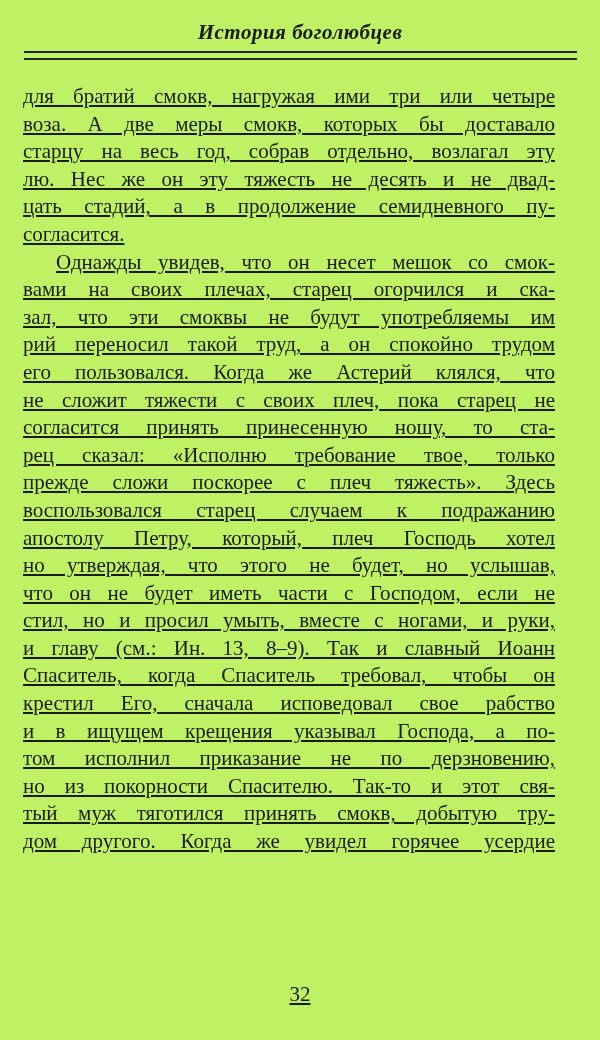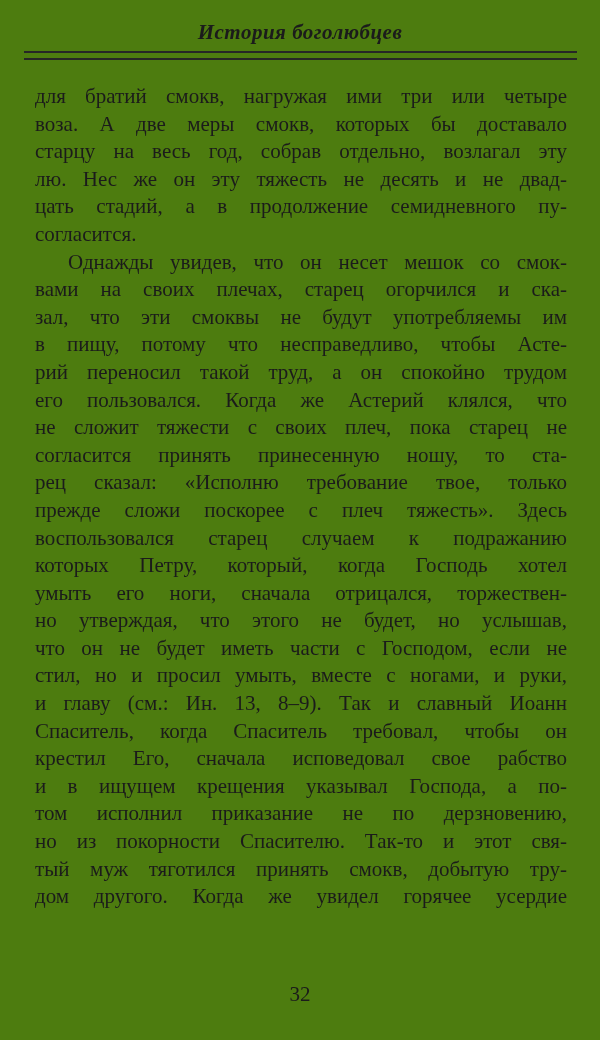--- a/index.html
+++ b/index.html
@@ -4,21 +4,21 @@
 <style>
   html, body {
     margin: 0;
     padding: 0;
     background: #ffffff;
   }
   .page {
     position: relative;
     width: 600px;
     height: 1040px;
-    background: #4d7c0f;
+    background: #bef264;
     font-family: "Liberation Serif", serif;
     color: #1b1b1b;
     overflow: hidden;
   }
   .running-head {
     position: absolute;
     top: 20px;
     left: 0;
     width: 100%;
     text-align: center;
@@ -33,22 +33,23 @@
     top: 51px;
     left: 24px;
     width: 553px;
     height: 5px;
     border-top: 2px solid #262626;
     border-bottom: 2px solid #262626;
   }
   .body-text {
     position: absolute;
     top: 83px;
-    left: 35px;
+    left: 23px;
     width: 532px;
+    text-decoration: underline;
   }
   .line {
     height: 27.6px;
     overflow: hidden;
     font-size: 21px;
     line-height: 27.6px;
     text-align: justify;
     text-align-last: justify;
     word-spacing: 0.5px;
   }
@@ -59,48 +60,47 @@
     text-align-last: left;
   }
   .page-number {
     position: absolute;
     top: 982px;
     left: 0;
     width: 100%;
     text-align: center;
     font-size: 21px;
     color: #1b1b1b;
+    text-decoration: underline;
   }
 </style>
 </head>
 <body>
 
 <div class="page">
   <div class="running-head">История боголюбцев</div>
   <div class="double-rule"></div>
   <div class="body-text">
       <div class="line">для братий смокв, нагружая ими три или четыре</div>
       <div class="line">воза. А две меры смокв, которых бы доставало</div>
       <div class="line">старцу на весь год, собрав отдельно, возлагал эту</div>
       <div class="line">лю. Нес же он эту тяжесть не десять и не двад-</div>
       <div class="line">цать стадий, а в продолжение семидневного пу-</div>
       <div class="line para-end">согласится.</div>
       <div class="line indent">Однажды увидев, что он несет мешок со смок-</div>
       <div class="line">вами на своих плечах, старец огорчился и ска-</div>
       <div class="line">зал, что эти смоквы не будут употребляемы им</div>
-      <div class="line">в пищу, потому что несправедливо, чтобы Асте-</div>
       <div class="line">рий переносил такой труд, а он спокойно трудом</div>
       <div class="line">его пользовался. Когда же Астерий клялся, что</div>
       <div class="line">не сложит тяжести с своих плеч, пока старец не</div>
       <div class="line">согласится принять принесенную ношу, то ста-</div>
       <div class="line">рец сказал: «Исполню требование твое, только</div>
       <div class="line">прежде сложи поскорее с плеч тяжесть». Здесь</div>
       <div class="line">воспользовался старец случаем к подражанию</div>
-      <div class="line">которых Петру, который, когда Господь хотел</div>
-      <div class="line">умыть его ноги, сначала отрицался, торжествен-</div>
+      <div class="line">апостолу Петру, который, плеч Господь хотел</div>
       <div class="line">но утверждая, что этого не будет, но услышав,</div>
       <div class="line">что он не будет иметь части с Господом, если не</div>
       <div class="line">стил, но и просил умыть, вместе с ногами, и руки,</div>
       <div class="line">и главу (см.: Ин. 13, 8–9). Так и славный Иоанн</div>
       <div class="line">Спаситель, когда Спаситель требовал, чтобы он</div>
       <div class="line">крестил Его, сначала исповедовал свое рабство</div>
       <div class="line">и в ищущем крещения указывал Господа, а по-</div>
       <div class="line">том исполнил приказание не по дерзновению,</div>
       <div class="line">но из покорности Спасителю. Так-то и этот свя-</div>
       <div class="line">тый муж тяготился принять смокв, добытую тру-</div>

